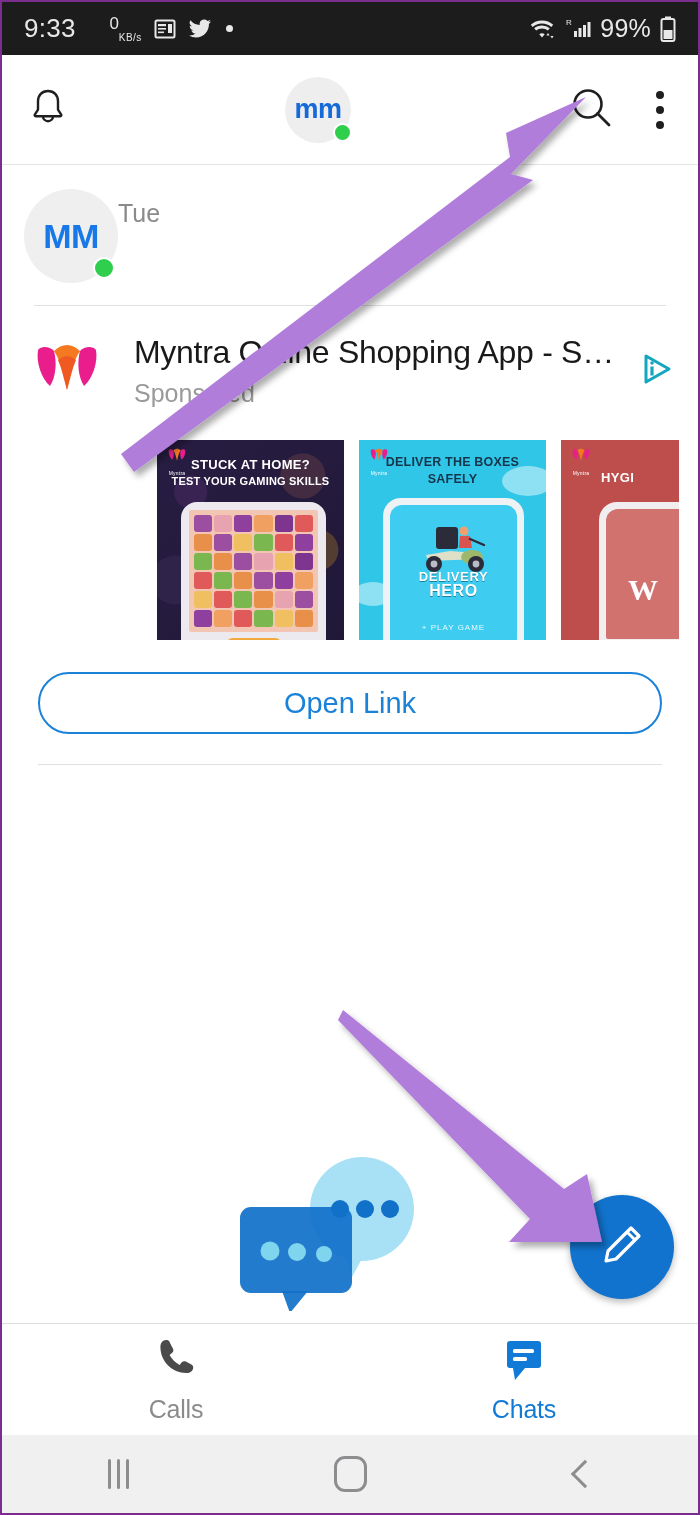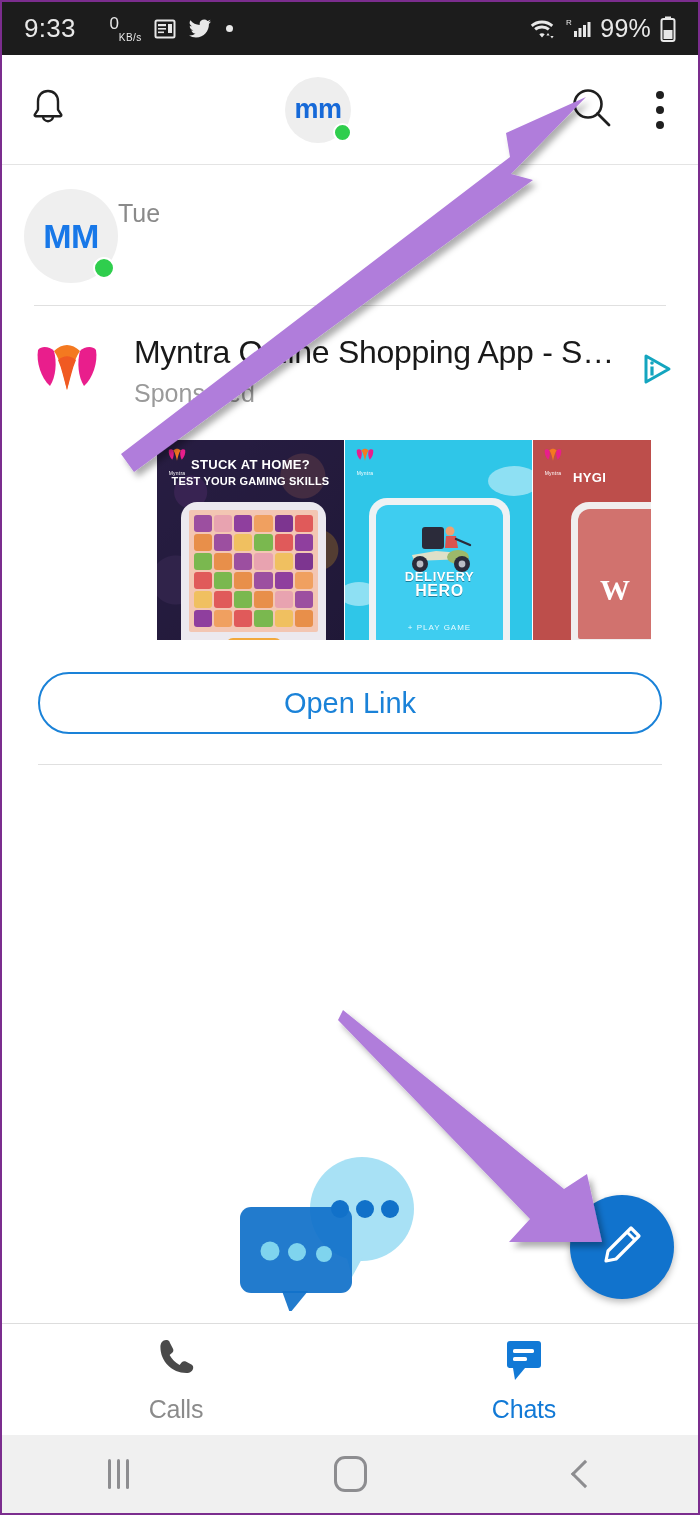--- a/index.html
+++ b/index.html
@@ -82,21 +82,21 @@
 
   
   .ad { padding:14px 0 0 0; }
   .ad-head { display:flex; align-items:center; padding:8px 22px 0 22px; }
   .ad-logo { width:86px; height:86px; flex-shrink:0; display:flex; align-items:center; justify-content:center;}
   .ad-head-txt { flex:1; padding-left:24px; min-width:0;}
   .ad-title { font-size:32px; color:#191919; white-space:nowrap; overflow:hidden; text-overflow:ellipsis; letter-spacing:-0.3px;}
   .ad-spon { font-size:25px; color:#9a9a9a; margin-top:8px;}
   .adchoice { flex-shrink:0; padding-left:8px; }
 
-  .carousel { display:flex; gap:1px; padding:26px 0 8px 155px; overflow:hidden;}
+  .carousel { display:flex; gap:15px; padding:26px 0 8px 155px; overflow:hidden;}
   .card { width:187px; height:200px; flex-shrink:0; position:relative; overflow:hidden;}
 
   
   .c1 { background:#241b3e; }
   .c1-bg { position:absolute; inset:0; opacity:.55;
     background:
       radial-gradient(circle at 18% 26%, #4a2a63 0 16px, transparent 17px),
       radial-gradient(circle at 78% 18%, #5e3a46 0 22px, transparent 23px),
       radial-gradient(circle at 86% 55%, #7a5a2a 0 20px, transparent 21px),
       radial-gradient(circle at 10% 70%, #3a2a55 0 24px, transparent 25px),
@@ -366,20 +366,24 @@
         <i class="c2-cloud" style="width:52px;height:30px;right:-8px;top:26px;"></i>
         <i class="c2-cloud" style="width:40px;height:24px;left:-6px;bottom:34px;"></i>
         <div class="myn-badge">
           <svg width="22" height="18" viewBox="0 0 78 62">
             <path d="M10 10c-2 12 3 26 12 34 6-9 7-23 4-33-4-4-12-6-16-1z" fill="#e91e8c"></path>
             <path d="M68 10c2 12-3 26-12 34-6-9-7-23-4-33 4-4 12-6 16-1z" fill="#e91e8c"></path>
             <path d="M26 11c7 10 10 25 13 37 3-12 6-27 13-37-8-8-18-8-26 0z" fill="#f47920"></path>
           </svg>
           <div class="mb-t">Myntra</div>
         </div>
+        <div class="c2-head">
+          <div class="c2-h1">DELIVER THE BOXES</div>
+          <div class="c2-h1">SAFELY</div>
+        </div>
         <div class="c2-phone">
           <div class="c2-inner">
             <div class="c2-scoot">
               <svg width="96" height="56" viewBox="0 0 96 56">
                 <rect x="30" y="6" width="22" height="22" rx="3" fill="#2b2b3a"></rect>
                 <circle cx="58" cy="10" r="4.5" fill="#f0a070"></circle>
                 <path d="M54 15 L64 15 L66 27 L53 27 Z" fill="#d9534f"></path>
                 <path d="M20 34 L44 30 L70 32 L74 38 L22 40 Z" fill="#dfe0c8"></path>
                 <ellipse cx="66" cy="36" rx="11" ry="7" fill="#9db86a"></ellipse>
                 <circle cx="28" cy="43" r="8" fill="#2b2b3a"></circle>

